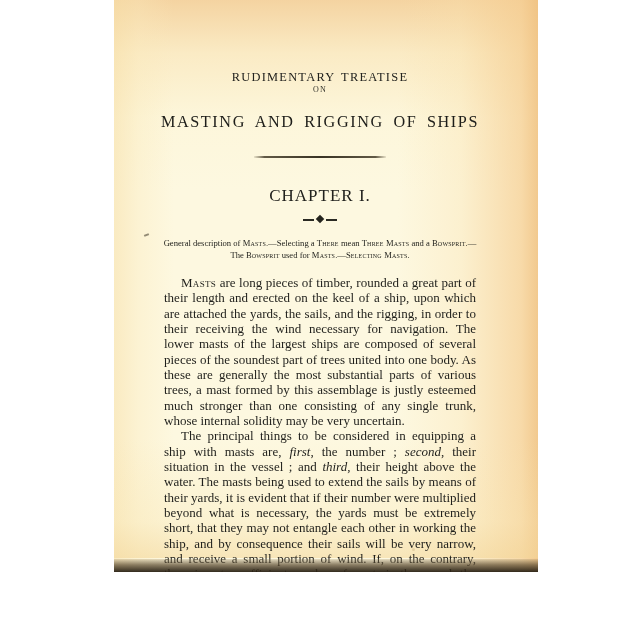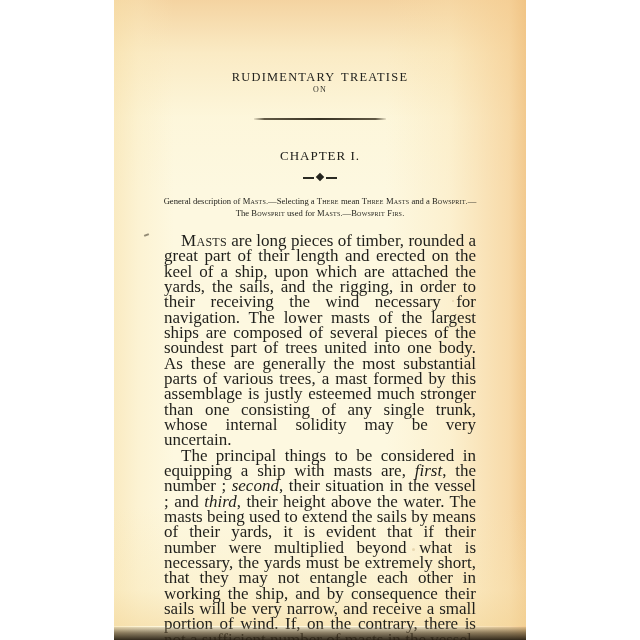--- a/index.html
+++ b/index.html
@@ -22,23 +22,24 @@
     height: 640px;
     background: #ffffff;
   }
 
   
   #page-leaf {
     position: absolute;
     left: 114px;
     top: 0px;
     width: 412px;
-    height: 640px;
+    height: 572px;
     background: #fdf8e0;
     overflow: hidden;
+    padding-left: 12px;
   }
   
   .age-top {
     position: absolute;
     left: 0; top: 0; right: 0; height: 190px;
     background: linear-gradient(to bottom,
         rgba(243,205,150,0.85) 0%,
         rgba(248,224,174,0.55) 28%,
         rgba(252,240,200,0.22) 62%,
         rgba(253,248,224,0.0) 100%);
@@ -121,21 +122,21 @@
         rgba(120,108,80,0.15) 0%,
         rgba(58,50,32,0.80) 8%,
         rgba(40,34,20,0.92) 50%,
         rgba(58,50,32,0.80) 92%,
         rgba(120,108,80,0.15) 100%);
   }
 
   .chapter-head {
     margin-top: 28px;
     text-align: center;
-    font-size: 13px;
+    font-size: 17px;
     letter-spacing: 1.0px;
     color: #21211d;
   }
 
   .chapter-ornament {
     margin: 9px auto 0 auto;
     width: 34px;
     height: 9px;
     position: relative;
   }
@@ -180,21 +181,21 @@
     transform: rotate(-22deg);
   }
 
   .body-block {
     margin: 13px auto 0 auto;
     width: 312px;
   }
   .body-para {
     text-align: justify;
     text-justify: inter-word;
-    font-size: 17px;
+    font-size: 13px;
     line-height: 15.35px;
     text-indent: 17px;
     margin: 0;
     color: #1f1f1b;
   }
   .body-para + .body-para { margin-top: 0px; }
   .body-para .sc {
     font-variant: small-caps;
     letter-spacing: 0.3px;
   }
@@ -231,35 +232,36 @@
 
     <div class="speck" style="left:298px; top:548px; width:3px; height:3px;"></div>
     <div class="speck" style="left:166px; top:582px; width:2px; height:2px;"></div>
     <div class="speck" style="left:338px; top:300px; width:2px; height:2px;"></div>
 
     <div id="content">
 
       <div class="title-block">
         <div class="title-main">RUDIMENTARY TREATISE</div>
         <div class="title-on">ON</div>
+        <div class="title-sub">MASTING AND RIGGING OF SHIPS</div>
       </div>
 
       <div class="title-rule"></div>
 
       <div class="chapter-head">CHAPTER I.</div>
 
       <div class="chapter-ornament">
         <span class="bar l"></span>
         <span class="dia"></span>
         <span class="bar r"></span>
       </div>
 
       <div class="synopsis">
         <span>General description of </span><span class="sc">Masts</span><span>.—Selecting a </span><span class="sc">There</span><span> mean </span><span class="sc">Three Masts</span><span> and</span>
-        <span>a </span><span class="sc">Bowsprit</span><span>.—The </span><span class="sc">Bowsprit</span><span> used for </span><span class="sc">Masts</span><span>.—</span><span class="sc">Bowsprit Firs</span><span>.</span>
+        <span>a </span><span class="sc">Bowsprit</span><span>.—The </span><span class="sc">Bowsprit</span><span> used for </span><span class="sc">Masts</span><span>.—</span><span class="sc">Selecting Masts</span><span>.</span>
       </div>
 
       <div class="body-block">
 
         <p class="body-para"><span class="sc">Masts</span><span> are long pieces of timber, rounded a great part of their length and erected on the keel of a ship, upon which are attached the yards, the sails, and the rigging, in order to their receiving the wind necessary for navigation. The lower masts of the largest ships are composed of several pieces of the soundest part of trees united into one body. As these are generally the most substantial parts of various trees, a mast formed by this assemblage is justly esteemed much stronger than one consisting of any single trunk, whose internal solidity may be very uncertain.</span></p>
 
         <p class="body-para"><span>The principal things to be considered in equipping a ship with masts are, </span><i>first</i><span>, the number ; </span><i>second</i><span>, their situation in the vessel ; and </span><i>third</i><span>, their height above the water. The masts being used to extend the sails by means of their yards, it is evident that if their number were multiplied beyond what is necessary, the yards must be extremely short, that they may not entangle each other in working the ship, and by consequence their sails will be very narrow, and receive a small portion of wind. If, on the contrary, there is not a sufficient number of masts in the vessel, the yards will be too large and heavy, and cannot be managed without difficulty. There is a mean between these extremes which experience and the general practice of the sea have determined, by which it appears that in large ships every advantage of sailing is retained by three masts and a</span></p>
 
         <p class="catchword">bowsprit</p>
 

